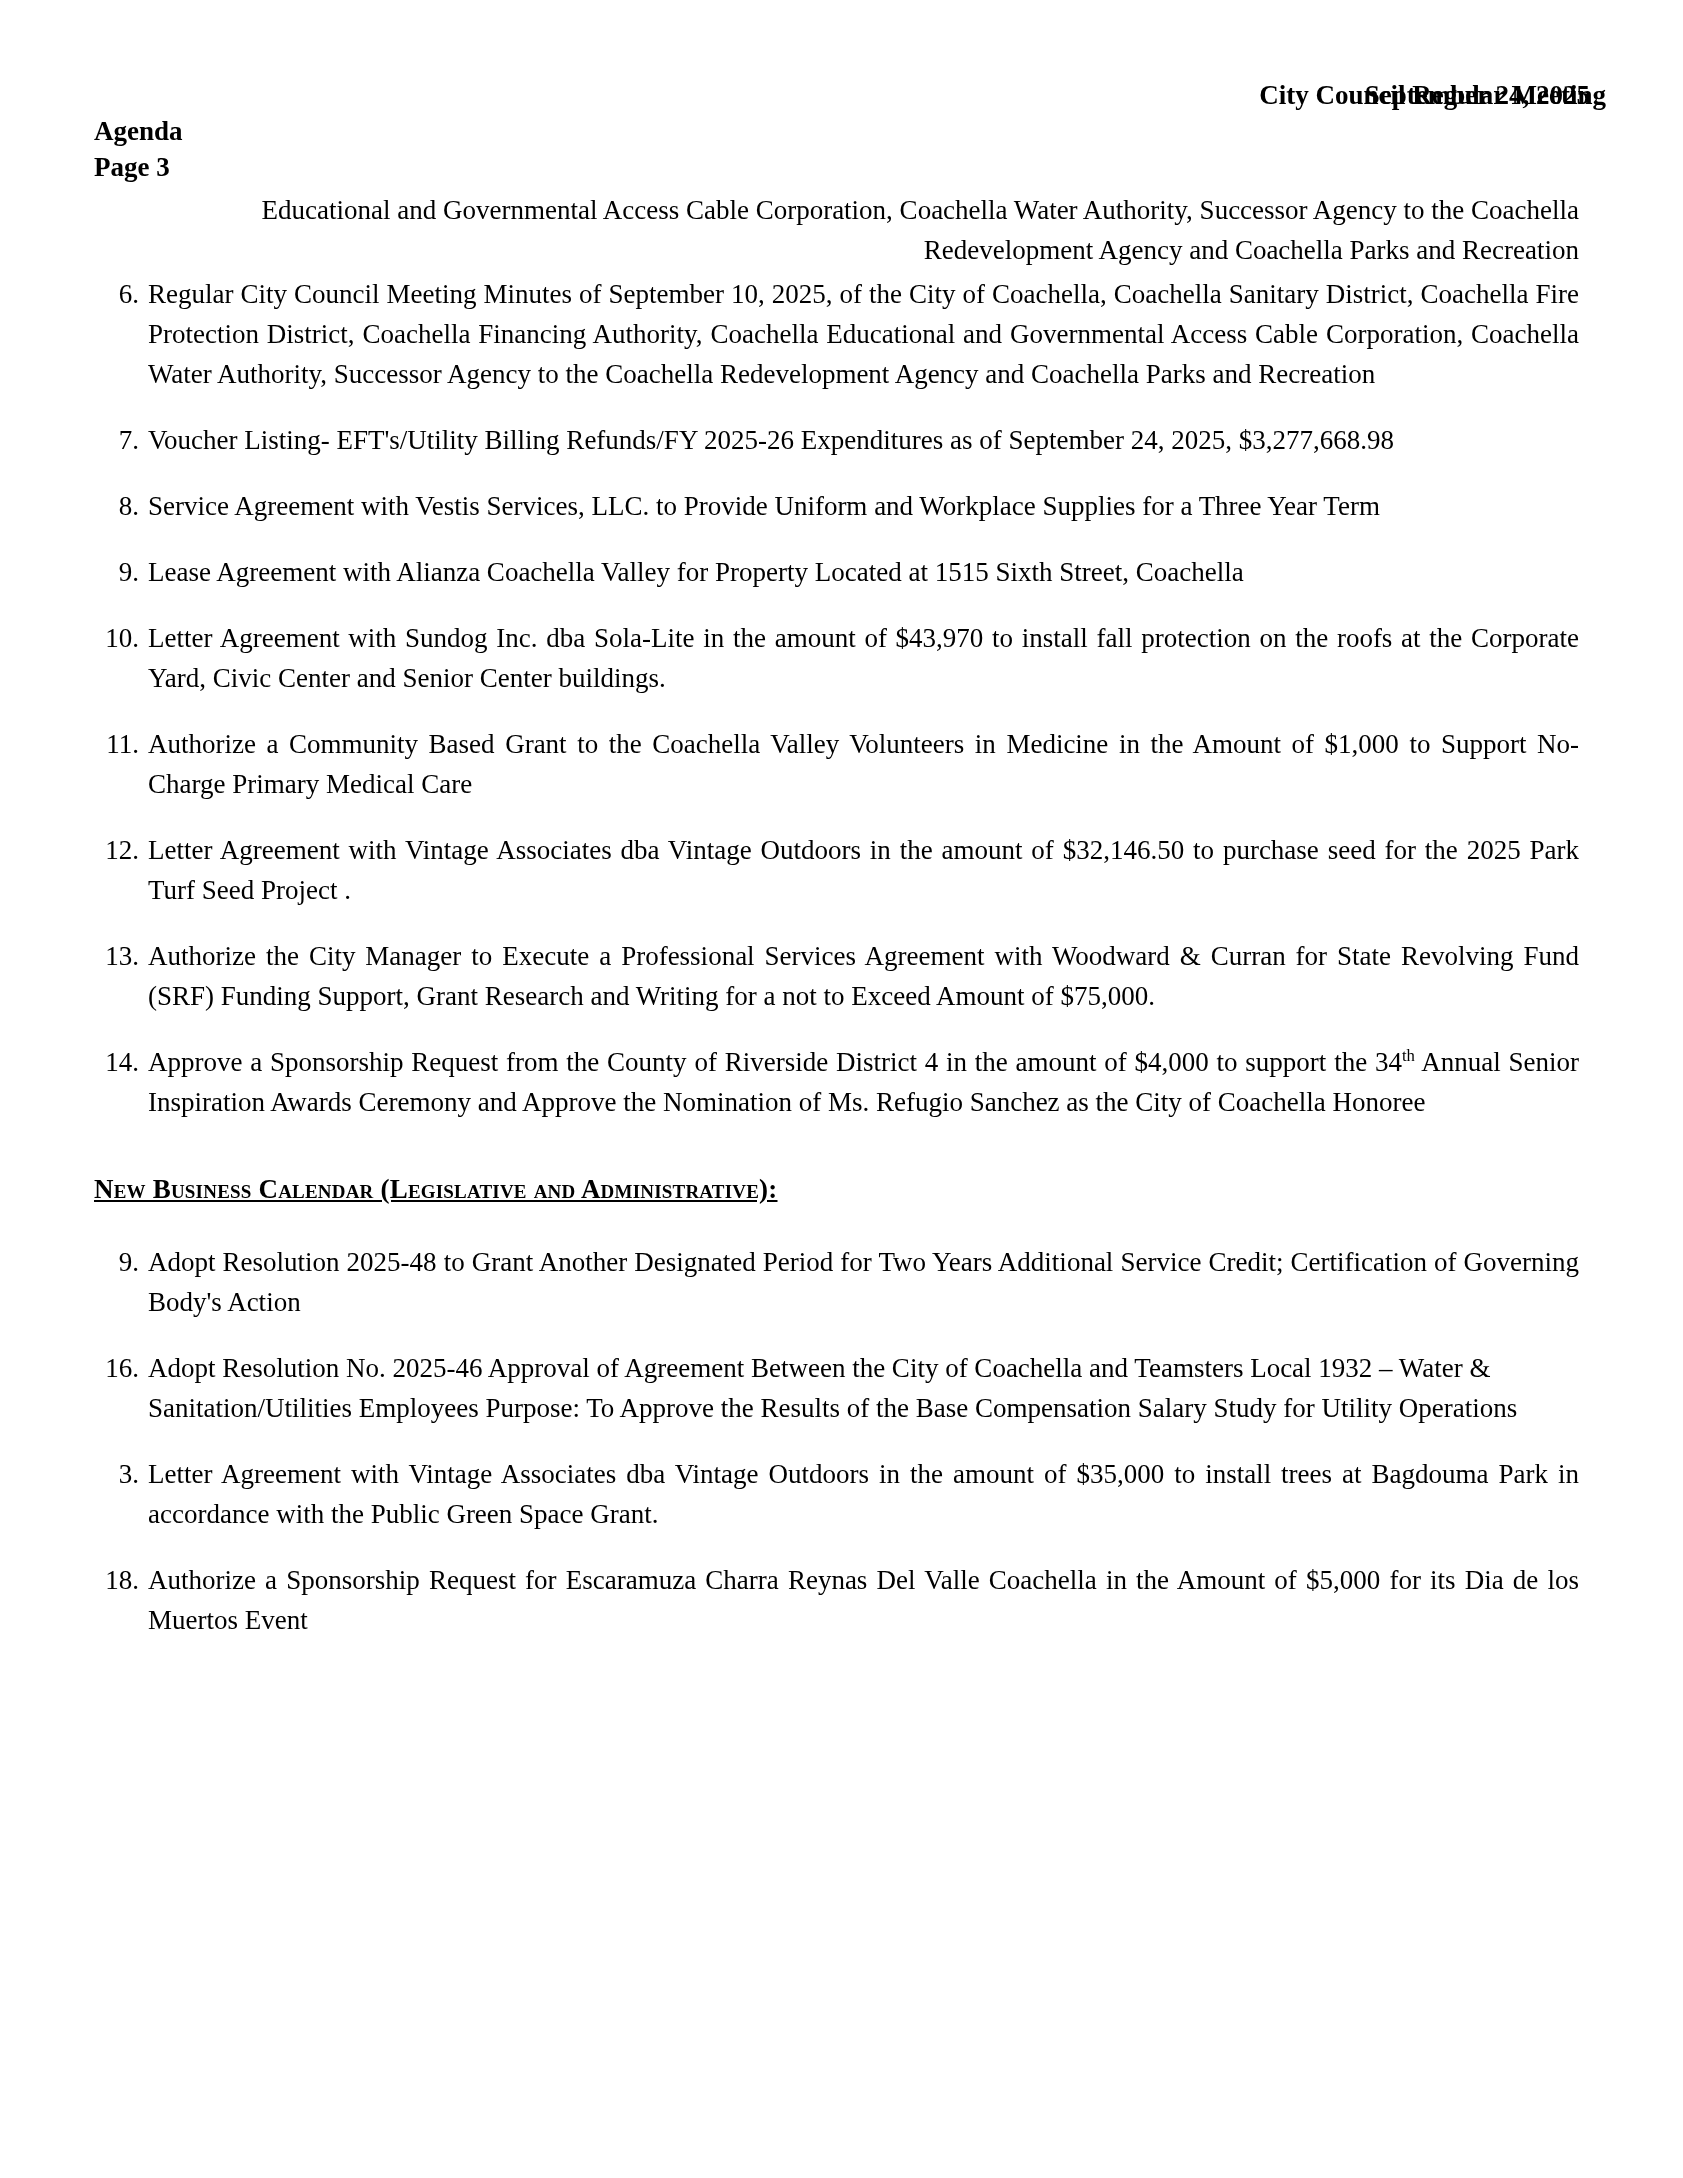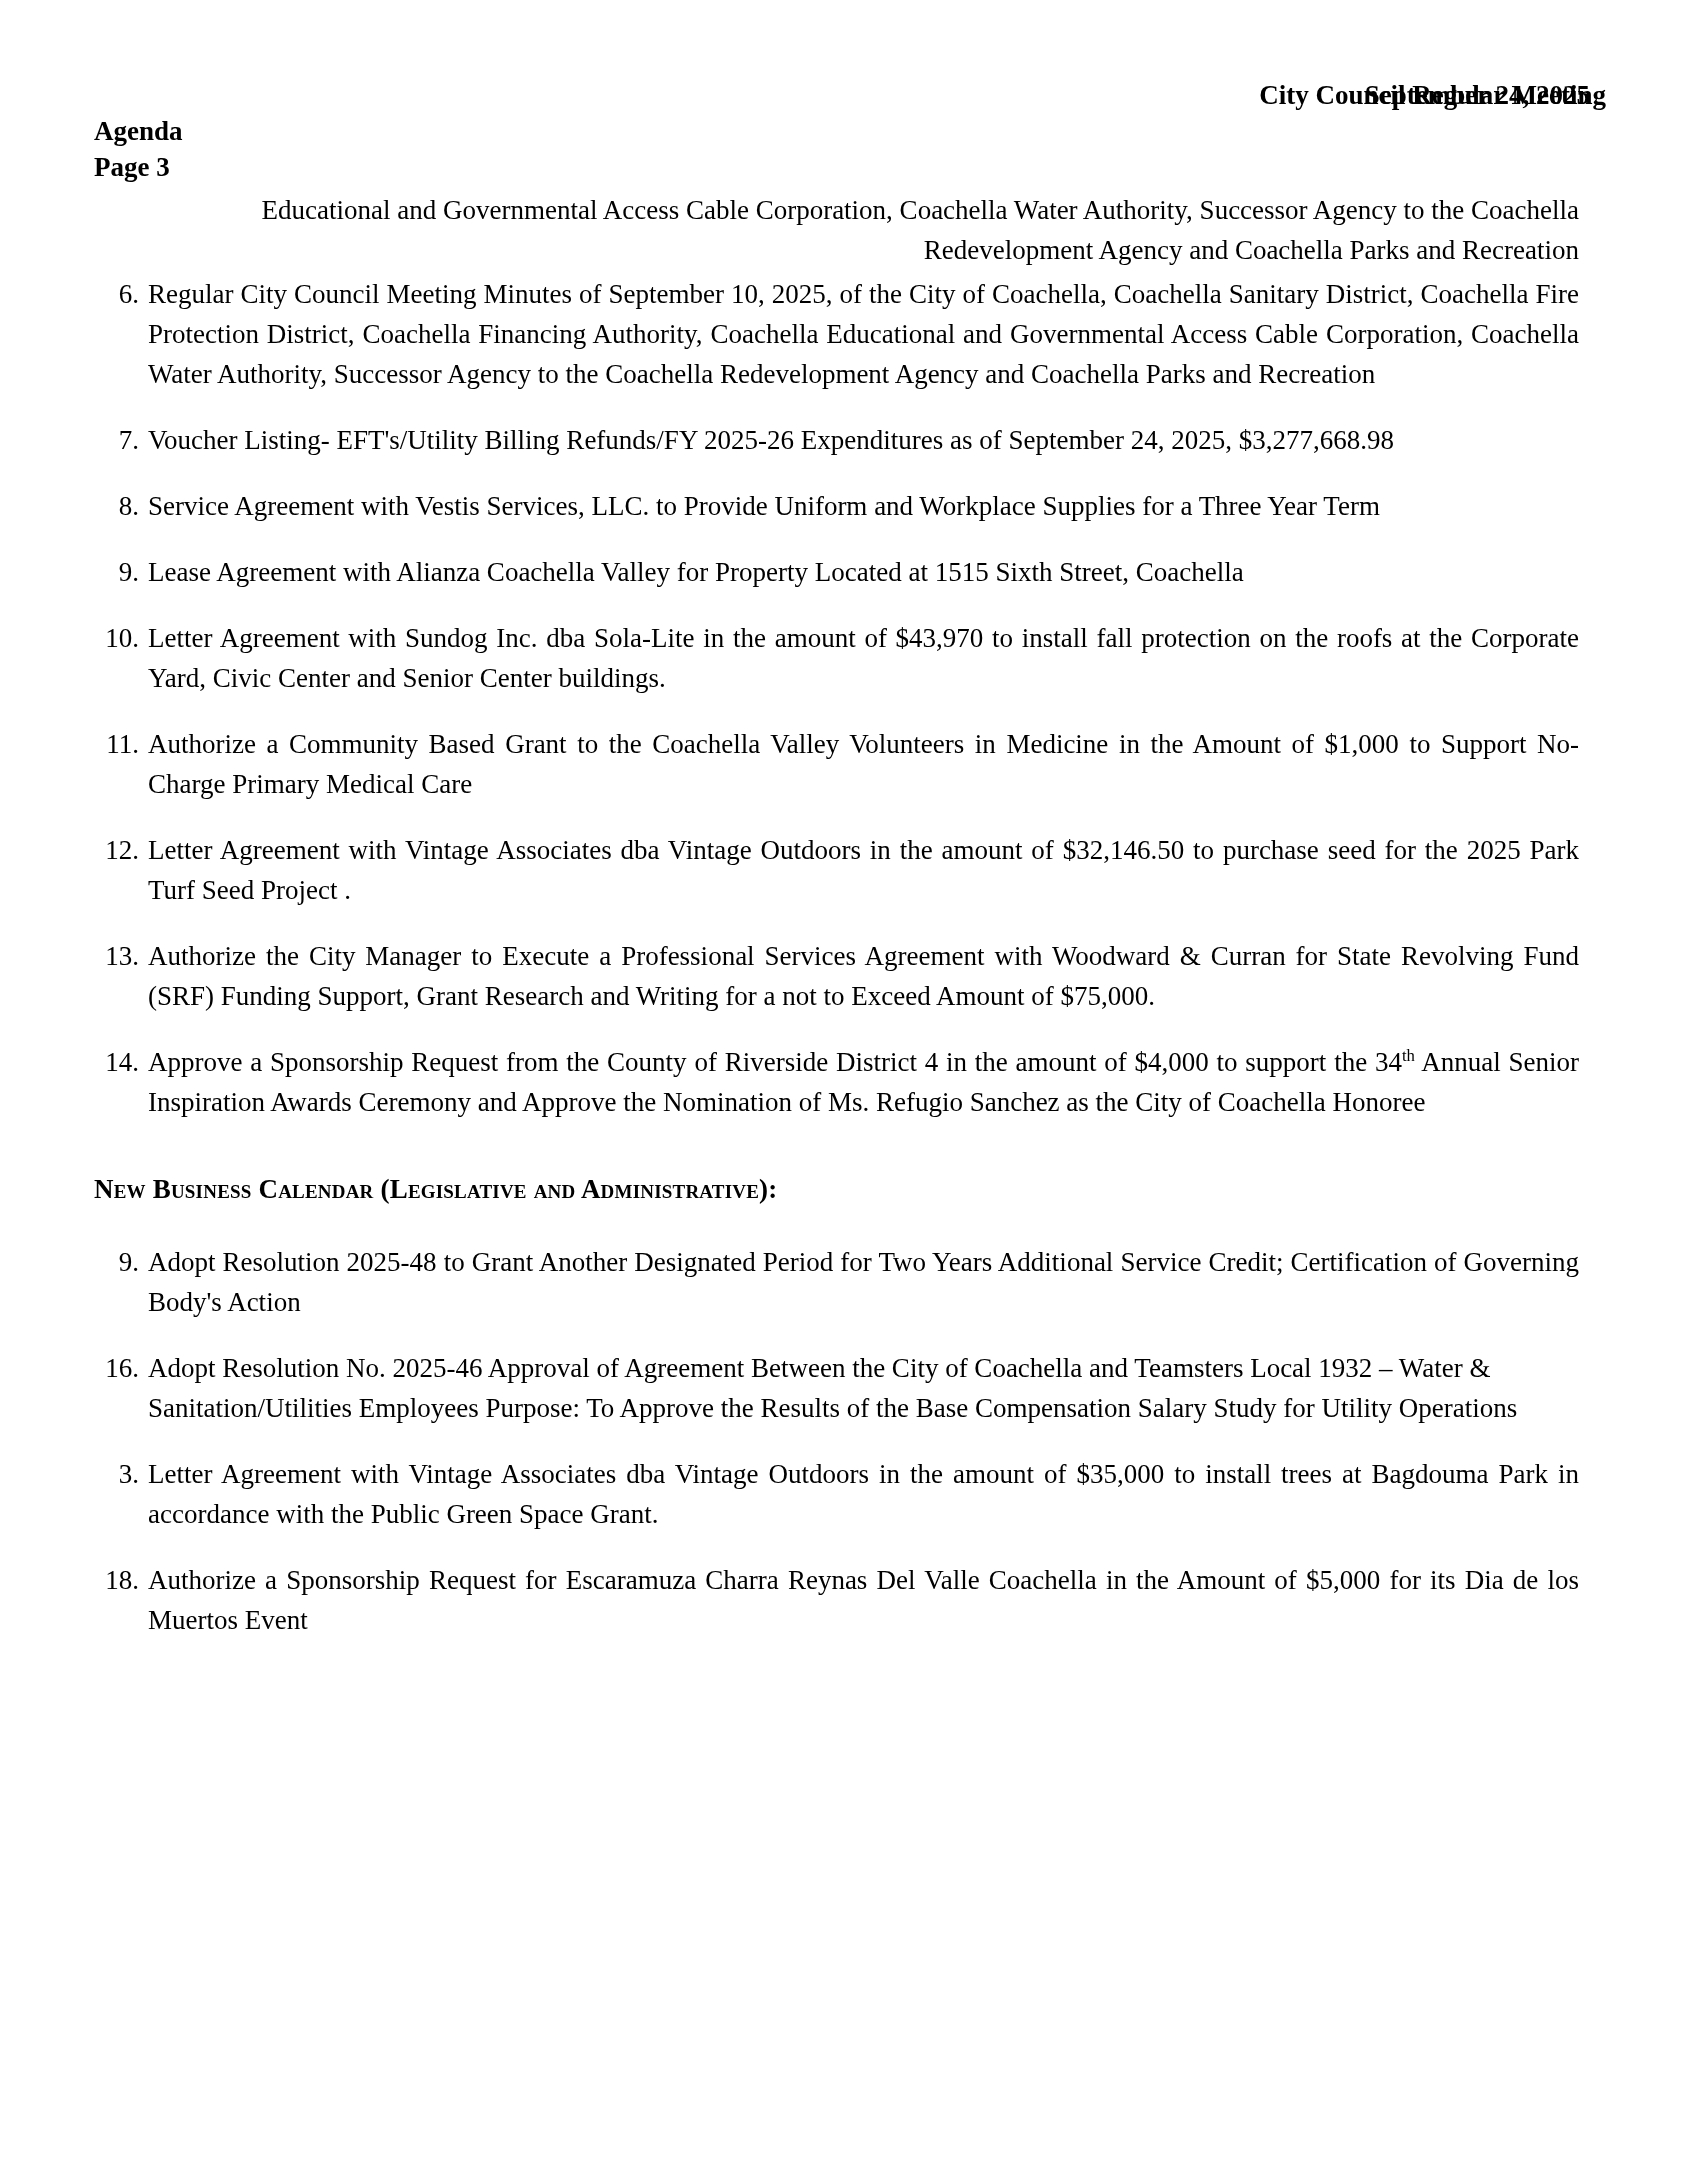--- a/index.html
+++ b/index.html
@@ -98,20 +98,21 @@
   }
 
   
   .section-heading {
     margin-top: 48px;
     margin-bottom: 34px;
     margin-left: 0;
     font-weight: bold;
     font-size: 27px;
     line-height: 38px;
+    text-decoration: underline;
     font-variant: small-caps;
     letter-spacing: 0.2px;
   }
 
   .group { margin: 0; padding: 0; }
   .group .item:first-child { margin-top: 0; }
 </style>
 </head>
 <body>
 

